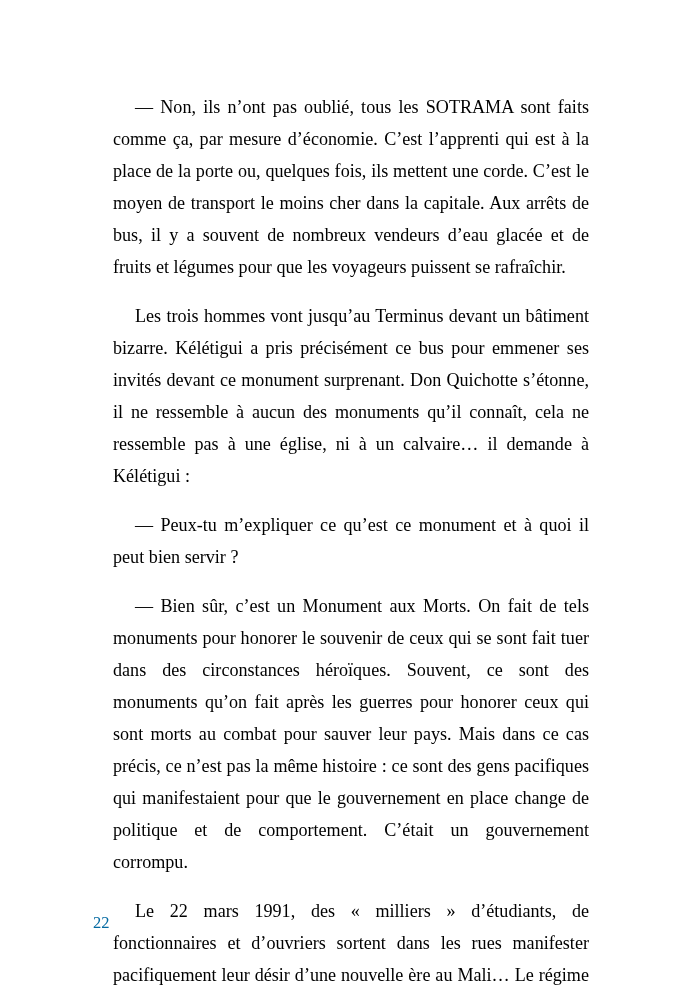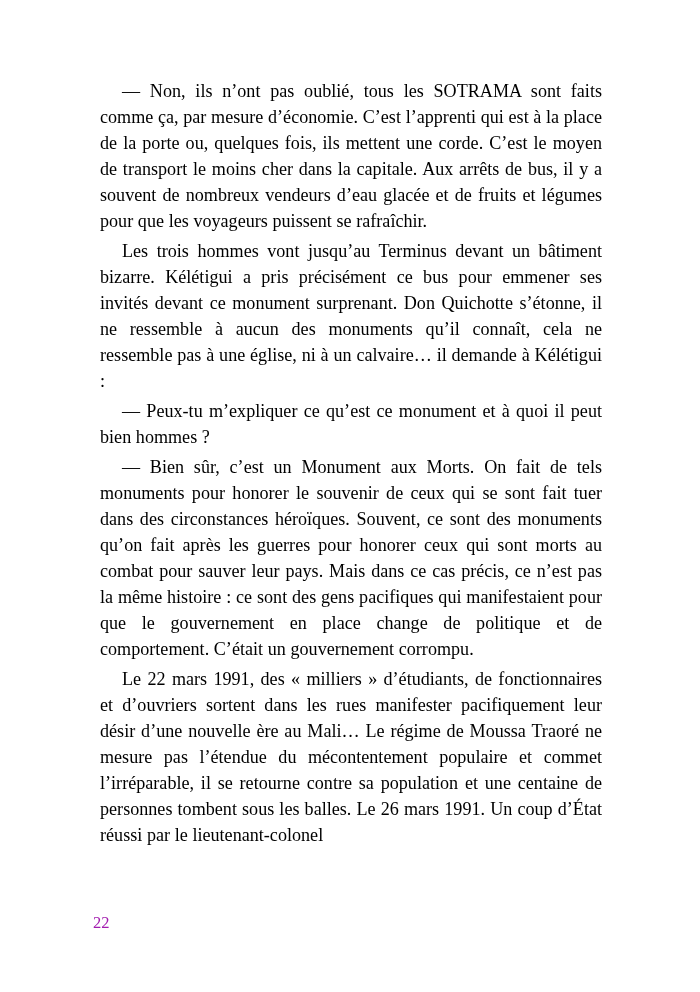--- a/index.html
+++ b/index.html
@@ -28,24 +28,24 @@
   }
 
   .text-block {
     position: absolute;
     left: 96px;
     top: 74px;
     width: 510px;
   }
 
   .para {
-    margin: 4px;
+    margin: 17px;
     padding: 0;
     font-size: 18.1px;
-    line-height: 26px;
+    line-height: 32px;
     text-align: justify;
     text-justify: inter-word;
     text-indent: 22px;
     hyphens: none;
     -webkit-hyphens: none;
     word-spacing: 0.1px;
     letter-spacing: 0.01px;
   }
 
   
@@ -53,32 +53,32 @@
     text-align: justify;
     font-family: Liberation Serif, serif;
   }
 
   .page-number {
     position: absolute;
     left: 93px;
     top: 913px;
     font-size: 16.5px;
     line-height: 20px;
-    color: #a21caf;
+    color: #0369a1;
     font-family: "Liberation Serif", "DejaVu Serif", serif;
   }
 </style>
 </head>
 <body>
 
 <div class="page">
 
   <div class="text-block">
     <p class="para">— Non, ils n’ont pas oublié, tous les SOTRAMA sont faits comme ça, par mesure d’économie. C’est l’apprenti qui est à la place de la porte ou, quelques fois, ils mettent une corde. C’est le moyen de transport le moins cher dans la capitale. Aux arrêts de bus, il y a souvent de nombreux vendeurs d’eau glacée et de fruits et légumes pour que les voyageurs puissent se rafraîchir.</p>
     <p class="para">Les trois hommes vont jusqu’au Terminus devant un bâtiment bizarre. Kélétigui a pris précisément ce bus pour emmener ses invités devant ce monument surprenant. Don Quichotte s’étonne, il ne ressemble à aucun des monuments qu’il connaît, cela ne ressemble pas à une église, ni à un calvaire… il demande à Kélétigui :</p>
-    <p class="para">— Peux-tu m’expliquer ce qu’est ce monument et à quoi il peut bien hommes ?</p>
+    <p class="para">— Peux-tu m’expliquer ce qu’est ce monument et à quoi il peut bien servir ?</p>
     <p class="para">— Bien sûr, c’est un Monument aux Morts. On fait de tels monuments pour honorer le souvenir de ceux qui se sont fait tuer dans des circonstances héroïques. Souvent, ce sont des monuments qu’on fait après les guerres pour honorer ceux qui sont morts au combat pour sauver leur pays. Mais dans ce cas précis, ce n’est pas la même histoire : ce sont des gens pacifiques qui manifestaient pour que le gouvernement en place change de politique et de comportement. C’était un gouvernement corrompu.</p>
     <p class="para">Le 22 mars 1991, des « milliers » d’étudiants, de fonctionnaires et d’ouvriers sortent dans les rues manifester pacifiquement leur désir d’une nouvelle ère au Mali… Le régime de Moussa Traoré ne mesure pas l’étendue du mécontentement populaire et commet l’irréparable, il se retourne contre sa population et une centaine de personnes tombent sous les balles. Le 26 mars 1991. Un coup d’État réussi par le lieutenant-colonel</p>
   </div>
 
   <div class="page-number">22</div>
 
 </div>
 
 </body></html>

